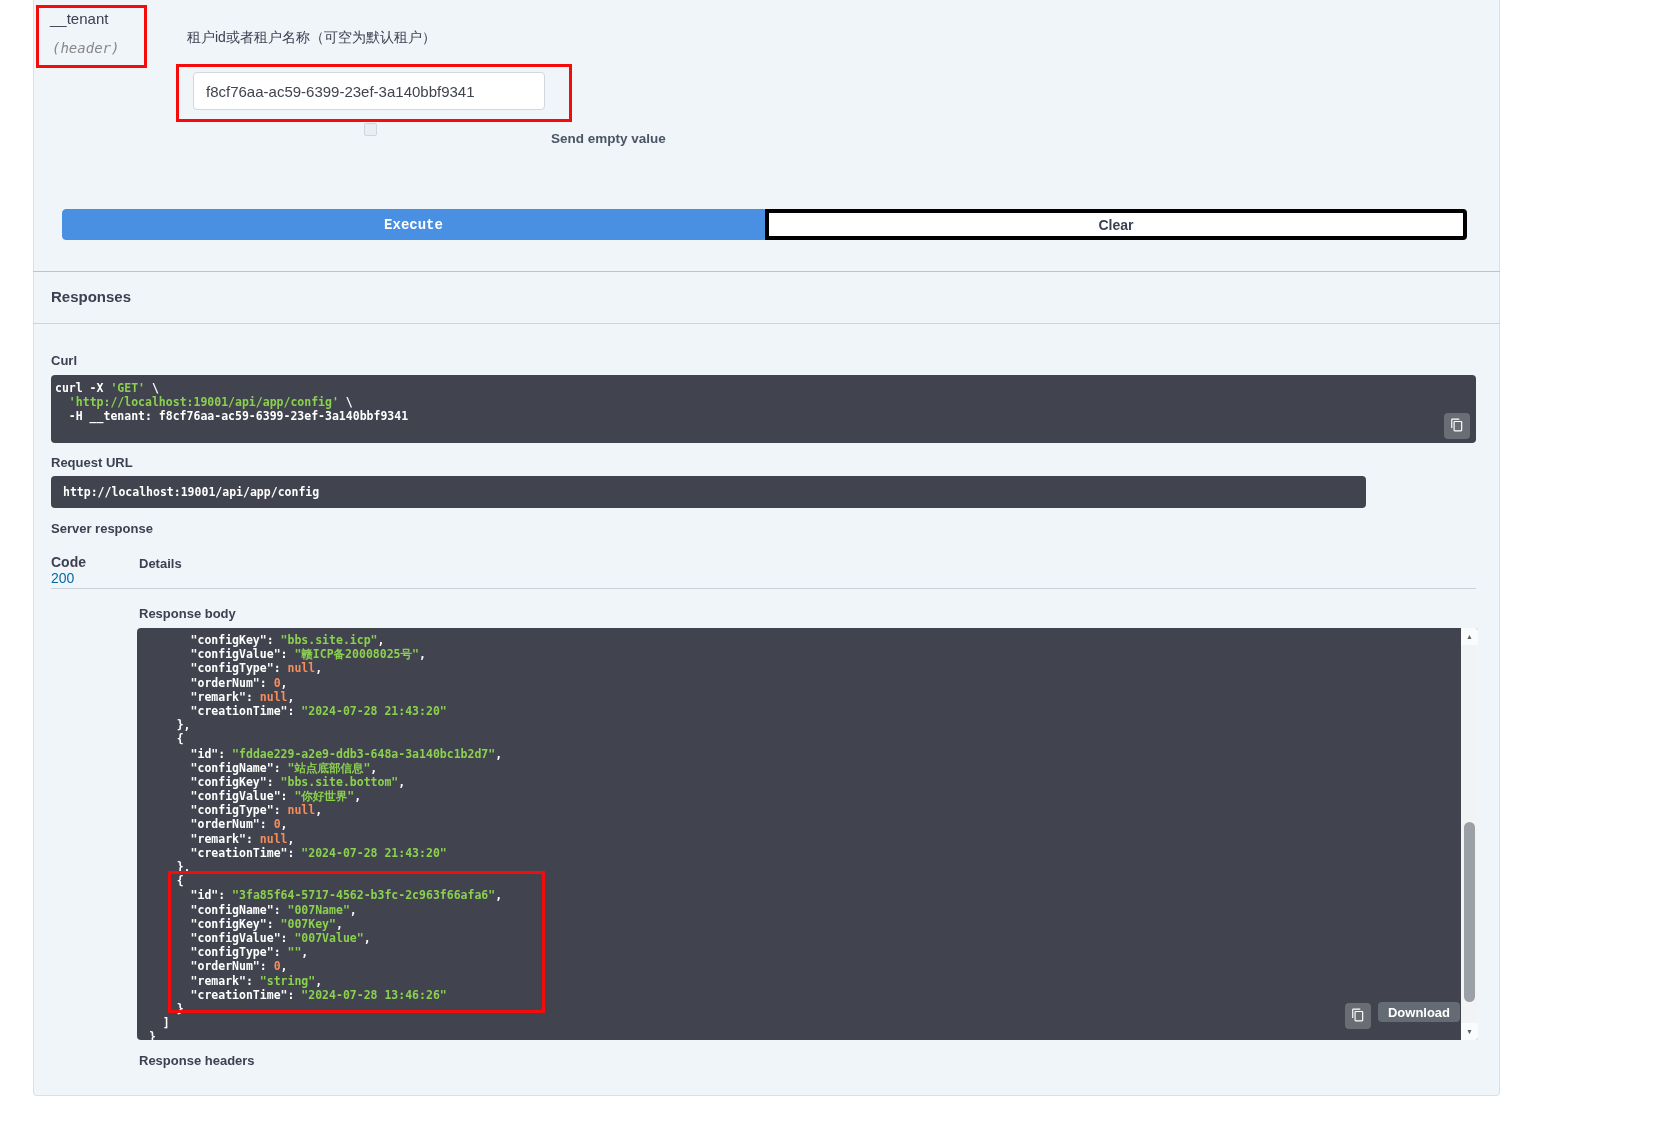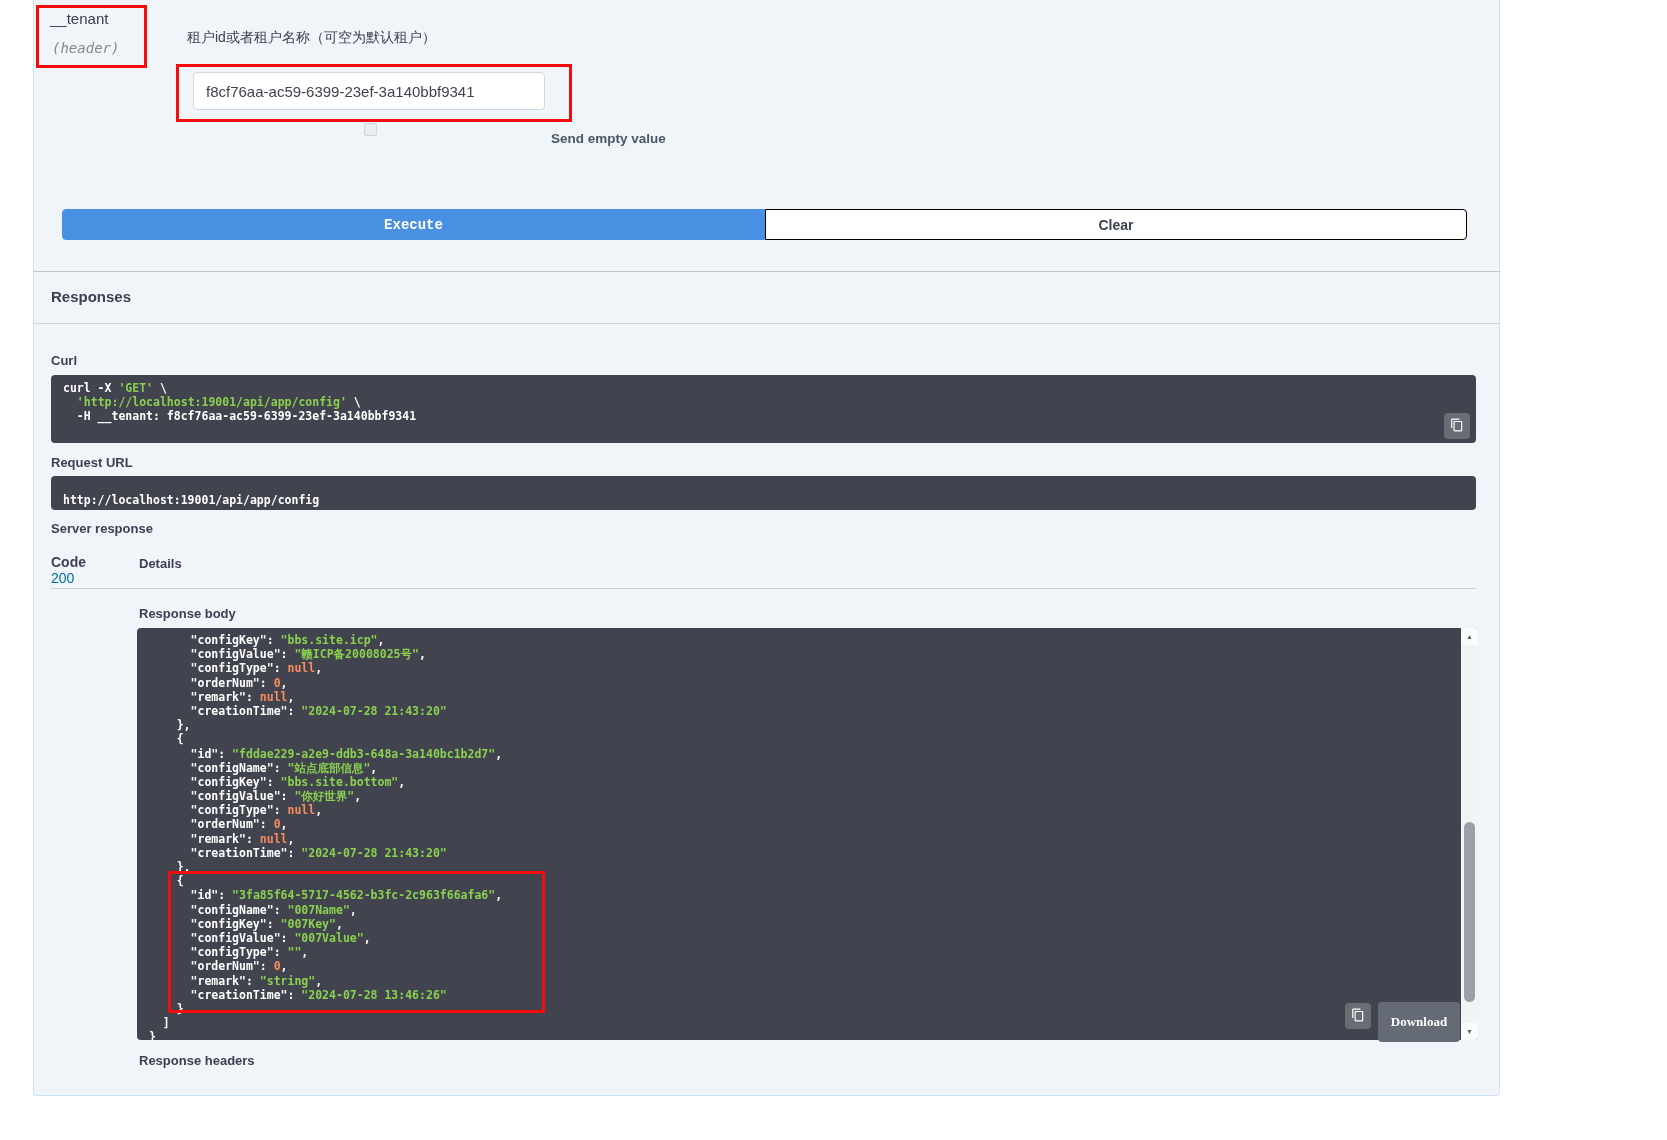--- a/index.html
+++ b/index.html
@@ -18,21 +18,21 @@
   .param-input{left:193px;top:72px;width:352px;height:38px;border:1px solid #d0d7de;border-radius:4px;
     padding:12px 12px;font-size:15px;color:#41444e;background:#fff;font-family:"Liberation Sans",sans-serif}
   .send-empty-checkbox{left:364px;top:123px;width:13px;height:13px;background:#e9eef2;
     border:1px solid #cfd6dc;border-radius:2px;cursor:pointer}
   .send-empty-label{left:551px;top:131px;font-size:13.5px;font-weight:bold;color:#4b5563}
 
   
   .execute-btn{left:62px;top:209px;width:703px;height:31px;background:#4990e2;border:1px solid #4990e2;
     border-radius:4px 0 0 4px;color:#fff;font-weight:bold;font-size:14px;cursor:pointer;
     font-family:Liberation Mono, monospace}
-  .clear-btn{left:765px;top:209px;width:702px;height:31px;background:#fff;border:1px solid #000000;
+  .clear-btn{left:765px;top:209px;width:702px;height:31px;background:#fff;border:4px solid #000000;
     border-radius:0 4px 4px 0;color:#3b4151;font-weight:bold;font-size:14px;cursor:pointer;
     font-family:"Liberation Sans",sans-serif}
 
   .hr{height:1px;background:#bcc5ce}
   .hr1{left:33px;top:271px;width:1467px}
   .hr2{left:33px;top:323px;width:1467px;background:#ccd3da}
   .hr3{left:51px;top:588px;width:1425px;background:#c9d1d9}
 
   .responses-title{left:51px;top:288px;font-size:15px;font-weight:bold;color:#3b4151}
   .small-label{font-size:13px;font-weight:bold;color:#3b4151}
@@ -42,35 +42,35 @@
   .code-header{left:51px;top:554px;font-size:14px;font-weight:bold}
   .details-header{left:139px;top:556px}
   .status-code{left:51px;top:570px;font-size:14px;color:#0369a1}
   .response-body-label{left:139px;top:606px}
   .response-headers-label{left:139px;top:1053px}
 
   
   .codeblock{background:#41444e;border-radius:4px;color:#fff;
     font-family:"DejaVu Sans Mono","Liberation Mono",monospace;font-size:11.5px;font-weight:600;
     line-height:14.2px;overflow:hidden}
-  .curl-block{left:51px;top:375px;width:1425px;height:68px;padding:6px 12px}
-  .request-url-block{left:51px;top:476px;width:1425px;height:32px;padding:17px 12px}
+  .curl-block{left:51px;top:375px;width:1425px;height:68px;padding:6px 4px}
+  .request-url-block{left:51px;top:476px;width:1315px;height:32px;padding:9px 12px}
   .response-body-block{left:137px;top:628px;width:1341px;height:412px;padding:5px 12px}
   .code-line{white-space:pre;height:14.2px}
   .tk{color:#ffffff}
   .ts{color:#8bd14f}
   .tn{color:#f78c5c}
 
   
   .copy-btn{width:26px;height:26px;border-radius:4px;background:rgba(255,255,255,.22);border:none;
     display:flex;align-items:center;justify-content:center;cursor:pointer}
   .copy-curl{left:1444px;top:413px}
   .copy-body{left:1345px;top:1003px}
-  .download-btn{left:1378px;top:1002px;width:82px;height:40px;background:#646b74;border:none;border-radius:4px;
-    color:#fff;font-weight:bold;font-size:13px;cursor:pointer;font-family:Liberation Serif, serif}
+  .download-btn{left:1378px;top:1002px;width:82px;height:20px;background:#646b74;border:none;border-radius:4px;
+    color:#fff;font-weight:bold;font-size:13px;cursor:pointer;font-family:Liberation Sans, sans-serif}
 
   
   .vscroll{left:1461px;top:628px;width:17px;height:412px;background:#f1f3f4;border-radius:0 4px 4px 0}
   .vs-btn{position:absolute;left:0;width:17px;height:17px;background:#fafbfc;color:#5f6368;font-size:7px;
     display:flex;align-items:center;justify-content:center;cursor:pointer}
   .vs-up{top:0;border-radius:0 4px 0 0}
   .vs-down{bottom:0;border-radius:0 0 4px 0}
   .vs-thumb{position:absolute;left:3px;top:194px;width:11px;height:180px;background:#9aa0a6;border-radius:6px;cursor:pointer}
 
   

